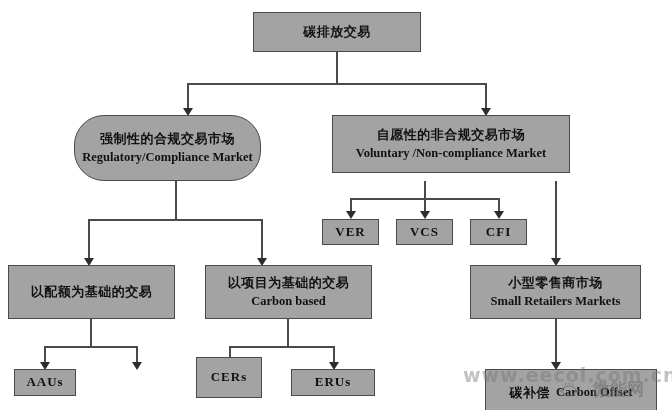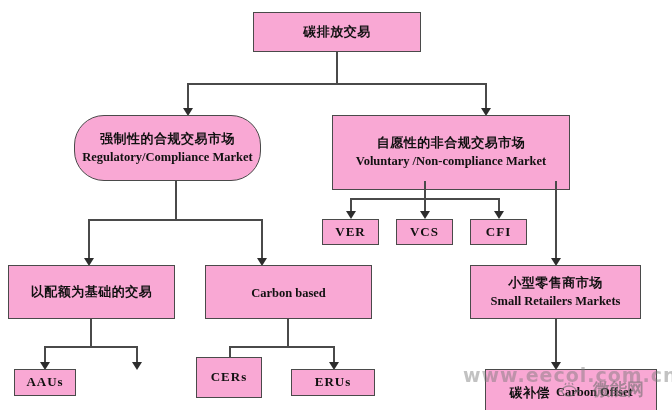--- a/index.html
+++ b/index.html
@@ -10,21 +10,21 @@
     position:relative;
     overflow:hidden;
   }
   #stage{position:absolute;left:0;top:0;width:672px;height:410px;}
 
   
   .node{
     position:absolute;
     box-sizing:border-box;
     border:1px solid #4a4a4a;
-    background:#f9a8d4;
+    background:#a3a3a3;
     display:flex;
     flex-direction:column;
     align-items:center;
     justify-content:center;
     text-align:center;
     color:#111;
     line-height:1.25;
   }
   .node .cn{
     font-family:"DejaVu Sans","Liberation Sans",sans-serif;
@@ -106,21 +106,21 @@
   <div class="arrow" style="left:183px;top:108px;"></div>
 
   <div class="vline" style="left:485px;top:83px;height:26px;"></div>
   <div class="arrow" style="left:481px;top:108px;"></div>
 
   <div class="node" style="left:74px;top:115px;width:187px;height:66px;border-radius:30px;">
     <span class="cn">强制性的合规交易市场</span>
     <span class="en">Regulatory/Compliance Market</span>
   </div>
 
-  <div class="node" style="left:332px;top:115px;width:238px;height:75px;">
+  <div class="node" style="left:332px;top:115px;width:238px;height:58px;">
     <span class="cn">自愿性的非合规交易市场</span>
     <span class="en">Voluntary /Non-compliance Market</span>
   </div>
 
   <div class="vline" style="left:175px;top:181px;height:39px;"></div>
   <div class="hline" style="left:88px;top:219px;width:175px;"></div>
   <div class="vline" style="left:88px;top:219px;height:40px;"></div>
   <div class="arrow" style="left:84px;top:258px;"></div>
   <div class="vline" style="left:261px;top:219px;height:40px;"></div>
   <div class="arrow" style="left:257px;top:258px;"></div>
@@ -146,20 +146,21 @@
   </div>
   <div class="node single leaf" style="left:470px;top:219px;width:57px;height:26px;">
     <span class="en">CFI</span>
   </div>
 
   <div class="node" style="left:8px;top:265px;width:167px;height:54px;">
     <span class="cn">以配额为基础的交易</span>
   </div>
 
   <div class="node" style="left:205px;top:265px;width:167px;height:54px;">
+    <span class="cn">以项目为基础的交易</span>
     <span class="en">Carbon based</span>
   </div>
 
   <div class="node" style="left:470px;top:265px;width:171px;height:54px;">
     <span class="cn">小型零售商市场</span>
     <span class="en">Small Retailers Markets</span>
   </div>
 
   <div class="vline" style="left:90px;top:319px;height:28px;"></div>
   <div class="hline" style="left:44px;top:346px;width:94px;"></div>

